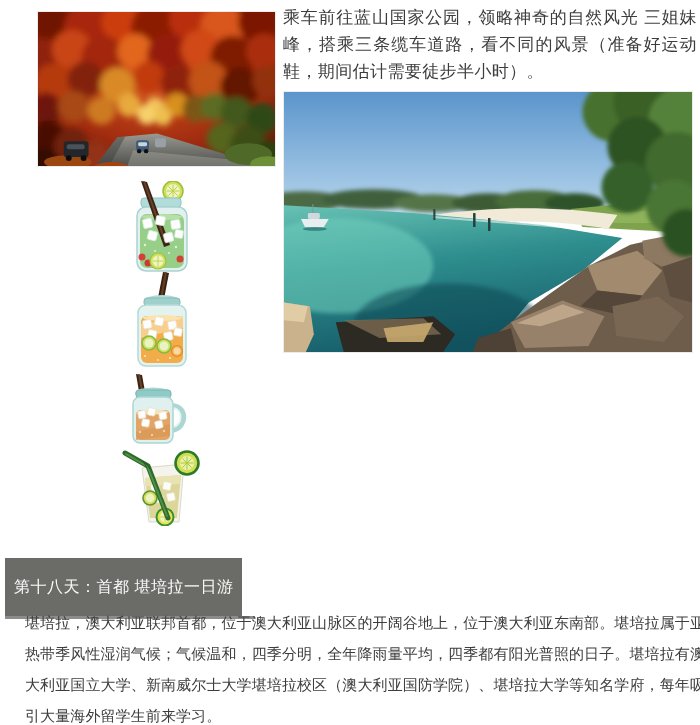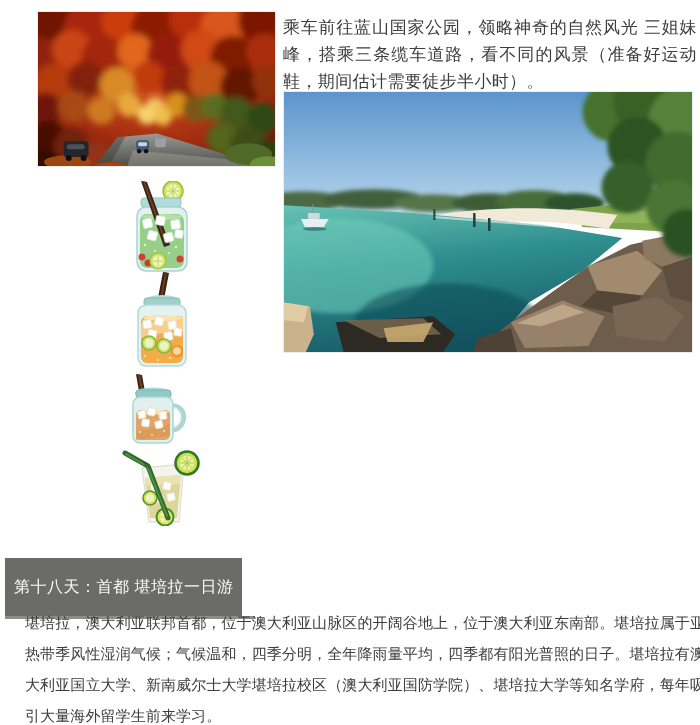--- a/index.html
+++ b/index.html
@@ -6,21 +6,21 @@
   .page{
     position:relative;width:700px;height:725px;background:#fff;
     font-family:"Liberation Sans","DejaVu Sans",sans-serif;
     overflow:hidden;
   }
   .photo{position:absolute;overflow:hidden;border:1px solid #ececec;box-sizing:border-box;}
   .photo svg{display:block;width:100%;height:100%;}
   .autumn-photo{left:37px;top:11px;width:239px;height:156px;}
   .beach-photo{left:283px;top:91px;width:410px;height:262px;}
   .intro-text{
-    position:absolute;left:283px;top:14px;width:414px;margin:0;
+    position:absolute;left:283px;top:4px;width:414px;margin:0;
     font-size:17px;line-height:27px;letter-spacing:0.4px;
     color:#3d3d3d;text-align:justify;
   }
   .drink{position:absolute;}
   .drink svg{display:block;width:100%;height:100%;}
   .drink-1{left:131px;top:181px;width:62px;height:94px;}
   .drink-2{left:136px;top:272px;width:54px;height:96px;}
   .drink-3{left:124px;top:374px;width:66px;height:72px;}
   .drink-4{left:118px;top:448px;width:84px;height:78px;}
   .day-heading-wrap{position:absolute;left:5px;top:558px;}

